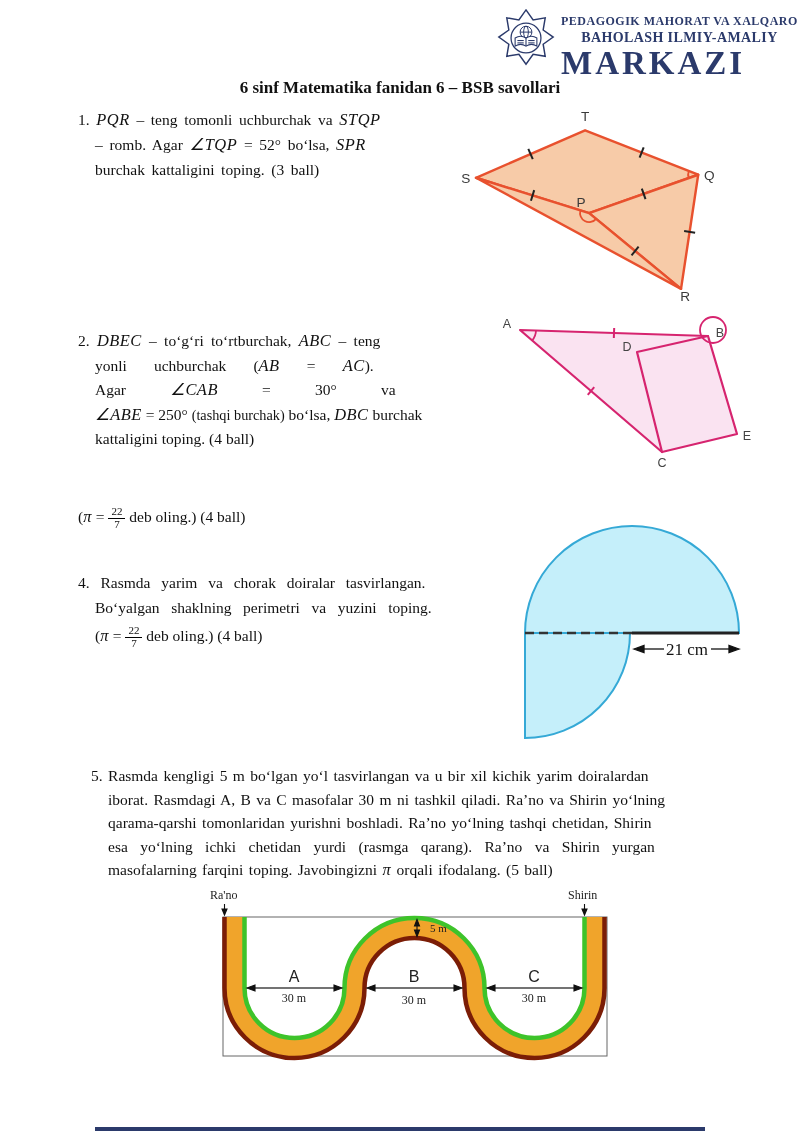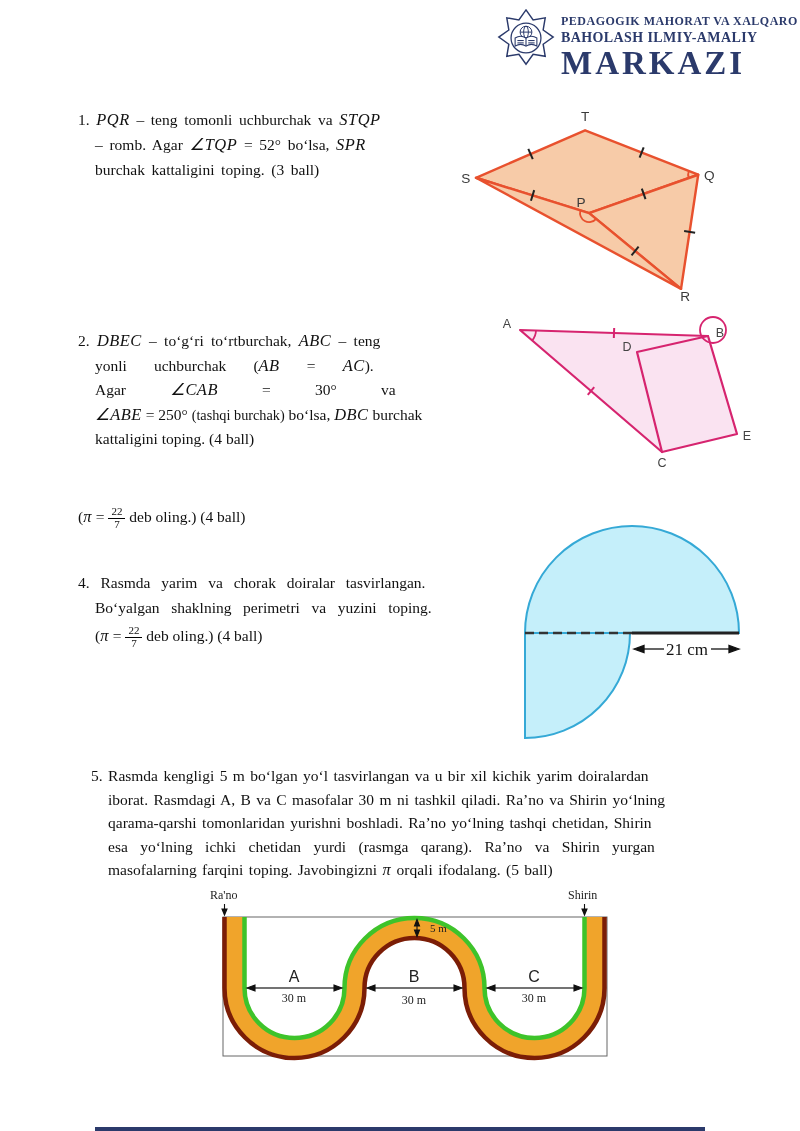--- a/index.html
+++ b/index.html
@@ -3,21 +3,21 @@
 <meta charset="utf-8">
 <style>
   html,body{margin:0;padding:0;background:#fff;}
   #page{position:relative;width:800px;height:1131px;background:#fff;overflow:hidden;
         font-family:"Liberation Serif",serif;color:#111;}
 
   
   .logo{position:absolute;left:497px;top:6px;display:flex;align-items:flex-start;}
   .logo-text{margin-left:6px;color:#2b3a6b;}
   .logo-l1{font-size:12px;font-weight:bold;letter-spacing:.5px;margin-top:8px;}
-  .logo-l2{font-size:14px;font-weight:bold;letter-spacing:.4px;margin-top:1px;}
+  .logo-l2{font-size:14px;font-weight:bold;letter-spacing:.4px;margin-top:1px;text-align:center;}
   .logo-l3{font-size:33px;font-weight:bold;letter-spacing:3px;line-height:1;margin-top:1px;}
 
   .title{position:absolute;left:0;top:78px;width:100%;text-align:center;
          font-size:17px;font-weight:bold;}
 
   
   .q{position:absolute;font-size:15.5px;line-height:25px;}
   .q .ln{white-space:nowrap;}
   .q .ln + .ln{margin-left:17px;}
   .mi{font-style:italic;font-size:1.06em;letter-spacing:.5px;
@@ -82,20 +82,21 @@
         </g>
       </g>
     </svg>
     <div class="logo-text">
       <div class="logo-l1">PEDAGOGIK MAHORAT VA XALQARO</div>
       <div class="logo-l2">BAHOLASH ILMIY-AMALIY</div>
       <div class="logo-l3">MARKAZI</div>
     </div>
   </div>
 
+  <div class="title">6 sinf Matematika fanidan 6 – BSB savollari</div>
 
   <div id="q1" class="q">
       <div class="ln ln1">1. <span class="mi">PQR</span> – teng tomonli uchburchak va <span class="mi">STQP</span></div>
       <div class="ln ln2">– romb. Agar <span class="mi">∠TQP</span> = 52° boʻlsa, <span class="mi">SPR</span></div>
       <div class="ln ln3">burchak kattaligini toping. <span class="bd">(3 ball)</span></div>
     </div>
   <div id="q2" class="q">
       <div class="ln ln1">2. <span class="mi">DBEC</span> – toʻgʻri toʻrtburchak, <span class="mi">ABC</span> – teng</div>
       <div class="ln ln2">yonli uchburchak (<span class="mi">AB</span> = <span class="mi">AC</span>).</div>
       <div class="ln ln3">Agar <span class="mi">∠CAB</span> = 30° va</div>

